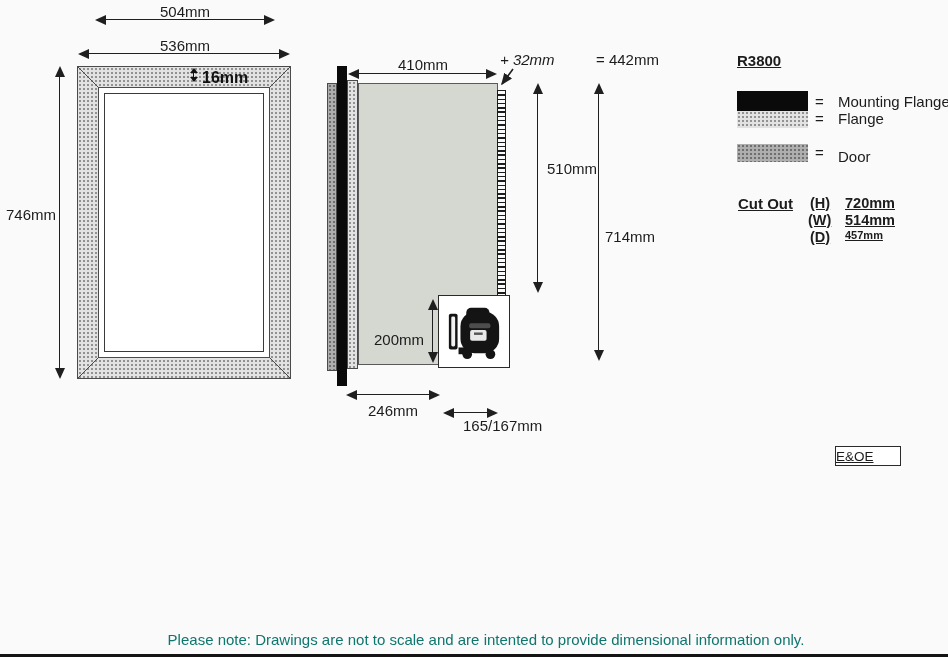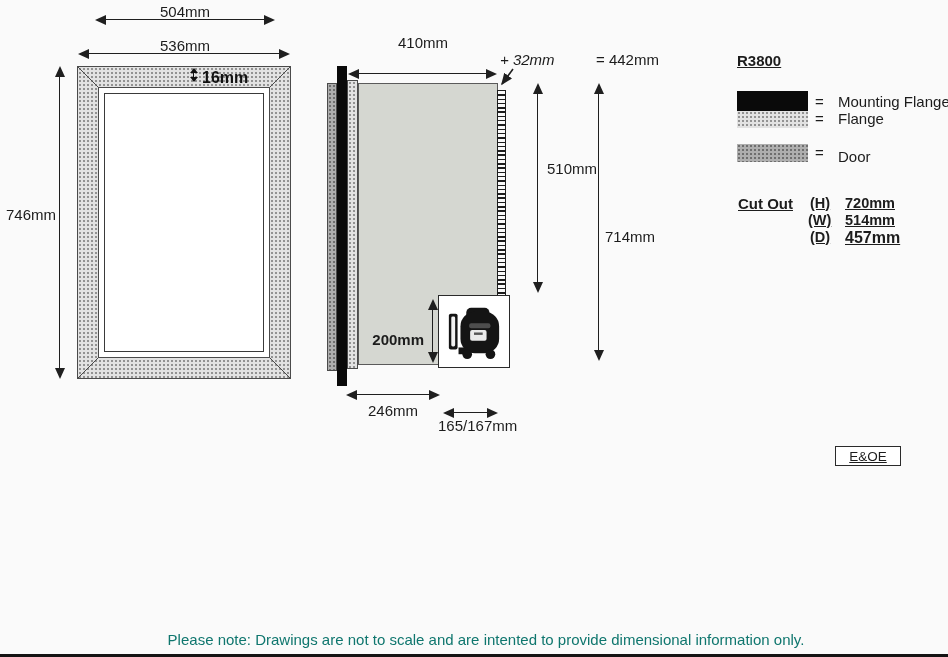--- a/index.html
+++ b/index.html
@@ -4,21 +4,21 @@
 <style>
   html,body { margin:0; padding:0; }
   body { font-family:"Liberation Sans","DejaVu Sans",sans-serif; background:#e9e9e9; }
   #canvas {
     position:relative; width:948px; height:657px; margin:0 auto;
     background:#fafafa; overflow:hidden; color:#1c1c1c;padding-left:24px;
   }
   .abs { position:absolute; box-sizing:border-box; }
   .dim { font-size:15px; color:#1c1c1c; white-space:nowrap; }
   .center { text-align:center; }
-  .right { text-align:right;font-weight:bold; }
+  .right { text-align:right; }
   .b { font-weight:bold; }
   .u { text-decoration:underline; }
 
   
   .tex-flange { background-color:#e2e2e2;
     background-image:radial-gradient(#8d8d8d 0.7px, transparent 0.85px);
     background-size:4px 4px; }
   .tex-door { background-color:#aeaeae;
     background-image:radial-gradient(#6b6b6b 0.7px, transparent 0.85px);
     background-size:4px 4px; }
@@ -48,21 +48,21 @@
   .v-arrow-sm::after { content:''; position:absolute; bottom:0; left:0.5px;
     border-top:5px solid #111; border-left:4px solid transparent; border-right:4px solid transparent; }
 
   .coil { border-left:1.4px solid #1d1d1d; border-right:1.4px solid #1d1d1d;
     background-image:repeating-linear-gradient(to bottom, #1d1d1d 0 1.4px, transparent 1.4px 4.3px); }
 
   .legend-eq { font-size:15px; color:#1c1c1c; }
   .legend-label { font-size:15px; color:#1c1c1c; white-space:nowrap; }
 
   .eoe-box { border:1.6px solid #2a2a2a; background:#fff; display:flex;
-    align-items:center; justify-content:center; font-size:13.5px;text-decoration:underline; }
+    align-items:center; justify-content:flex-start; font-size:13.5px;text-decoration:underline; }
 
   .footer-note { font-size:15px; color:#0f766e; text-align:center; }
 </style>
 </head>
 <body>
 
 <div id="canvas">
 
   <div class="abs" style="left:0;top:0;width:320px;height:400px;">
 
@@ -115,21 +115,21 @@
         <rect x="16" y="10" width="40" height="43" rx="15" fill="#141414"></rect>
         <rect x="25" y="22" width="22" height="5" rx="2" fill="#4d4d4d"></rect>
         <rect x="26" y="29" width="17" height="11" rx="2" fill="#e9e9e9"></rect>
         <rect x="30" y="31.5" width="9" height="2.5" fill="#555"></rect>
         <rect x="14" y="47" width="9" height="7" fill="#141414"></rect>
         <circle cx="23" cy="54" r="5" fill="#141414"></circle>
         <circle cx="47" cy="54" r="5" fill="#141414"></circle>
       </svg>
     </div>
 
-    <div class="abs dim center" style="left:373px;top:34px;width:100px;">410mm</div>
+    <div class="abs dim center" style="left:373px;top:56px;width:100px;">410mm</div>
     <div class="h-arrow" style="left:348px;top:67px;width:149px;">
         <span class="line"></span>
       </div>
 
     <div class="abs dim" style="left:500px;top:51px;font-style:italic;">+ 32mm</div>
     <svg class="abs" style="left:494px;top:67px;" width="24" height="24" viewBox="0 0 24 24">
       <defs>
         <marker id="ah" markerWidth="9" markerHeight="8" refX="6.5" refY="3" orient="auto">
           <path d="M0,0 L7.5,3 L0,6 Z" fill="#1f1f1f"></path>
         </marker>
@@ -155,21 +155,21 @@
     <div class="abs dim right" style="left:372px;top:331px;width:52px;">200mm</div>
 
     <div class="h-arrow" style="left:346px;top:388px;width:94px;">
         <span class="line"></span>
       </div>
     <div class="abs dim center" style="left:350px;top:402px;width:86px;">246mm</div>
 
     <div class="h-arrow" style="left:443px;top:406px;width:55px;">
         <span class="line"></span>
       </div>
-    <div class="abs dim" style="left:438px;top:417px;">165/167mm</div>
+    <div class="abs dim" style="left:463px;top:417px;">165/167mm</div>
   </div>
 
   <div class="abs" style="left:700px;top:0;width:248px;height:480px;">
 
     <div class="abs b u" style="left:37px;top:52px;font-size:15px;">R3800</div>
 
     <div class="abs solid-black" style="left:37px;top:91px;width:71px;height:20px;"></div>
     <div class="abs legend-eq" style="left:115px;top:93px;">=</div>
     <div class="abs legend-label" style="left:138px;top:93px;">Mounting Flange</div>
 
@@ -183,21 +183,21 @@
 
     <div class="abs b u" style="left:38px;top:195px;font-size:15px;">Cut Out</div>
 
     <div class="abs b u" style="left:110px;top:195px;font-size:14.5px;">(H)</div>
     <div class="abs b u" style="left:145px;top:195px;font-size:14.5px;">720mm</div>
 
     <div class="abs b u" style="left:108px;top:212px;font-size:14.5px;">(W)</div>
     <div class="abs b u" style="left:145px;top:212px;font-size:14.5px;">514mm</div>
 
     <div class="abs b u" style="left:110px;top:229px;font-size:14.5px;">(D)</div>
-    <div class="abs b u" style="left:145px;top:229px;font-size:16px;">457mm</div>
+    <div class="abs b u" style="left:145px;top:229px;font-size:11px;">457mm</div>
 
     <div class="abs eoe-box" style="left:135px;top:446px;width:66px;height:20px;">
       <span>E&amp;OE</span>
     </div>
   </div>
 
   <div class="abs footer-note" style="left:0;right:0;top:631px;">Please note: Drawings are not to scale and are intented to provide dimensional information only.</div>
   <div class="abs" style="left:0;right:0;bottom:0;height:3px;background:#141414;"></div>
 
 </div>

